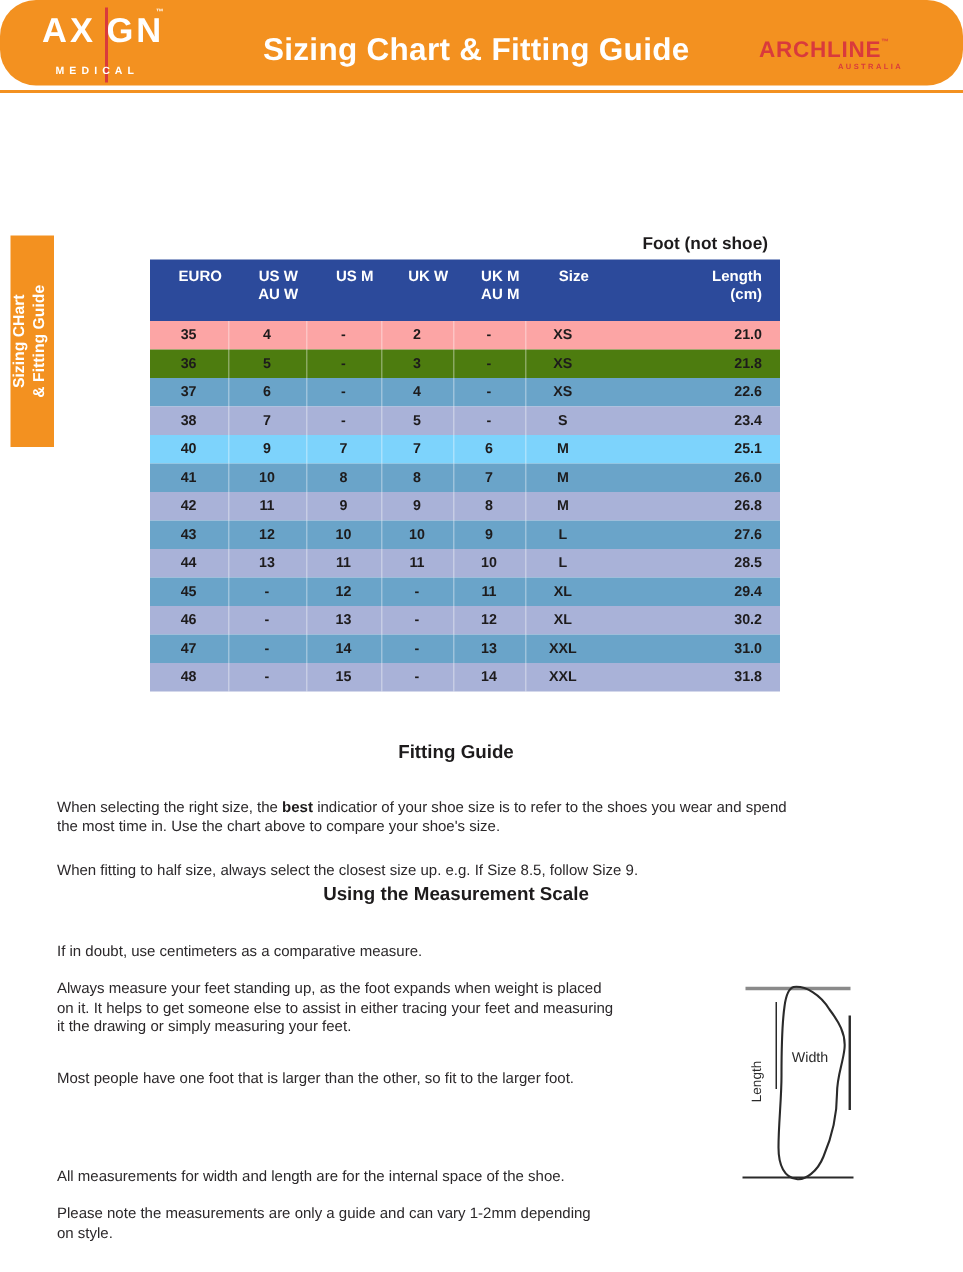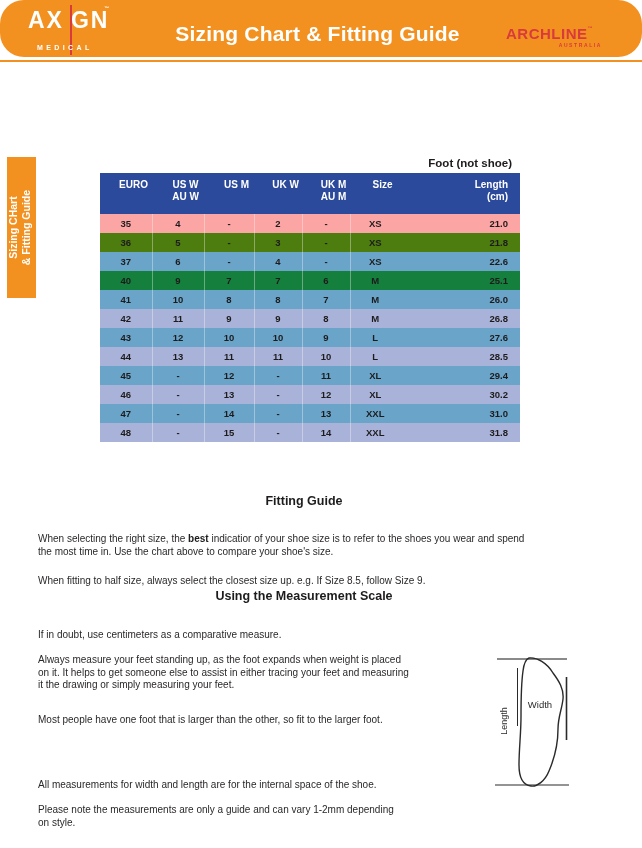--- a/index.html
+++ b/index.html
@@ -129,21 +129,30 @@
         </tr>
         <tr style="background: rgb(106, 164, 201);">
           <td>37</td>
           <td>6</td>
           <td>-</td>
           <td>4</td>
           <td>-</td>
           <td>XS</td>
           <td>22.6</td>
         </tr>
-        <tr style="background: #15803d;">
+        <tr style="background: rgb(169, 178, 216);">
+          <td>38</td>
+          <td>7</td>
+          <td>-</td>
+          <td>5</td>
+          <td>-</td>
+          <td>S</td>
+          <td>23.4</td>
+        </tr>
+        <tr style="background: #7dd3fc;">
           <td>40</td>
           <td>9</td>
           <td>7</td>
           <td>7</td>
           <td>6</td>
           <td>M</td>
           <td>25.1</td>
         </tr>
         <tr style="background: rgb(106, 164, 201);">
           <td>41</td>

